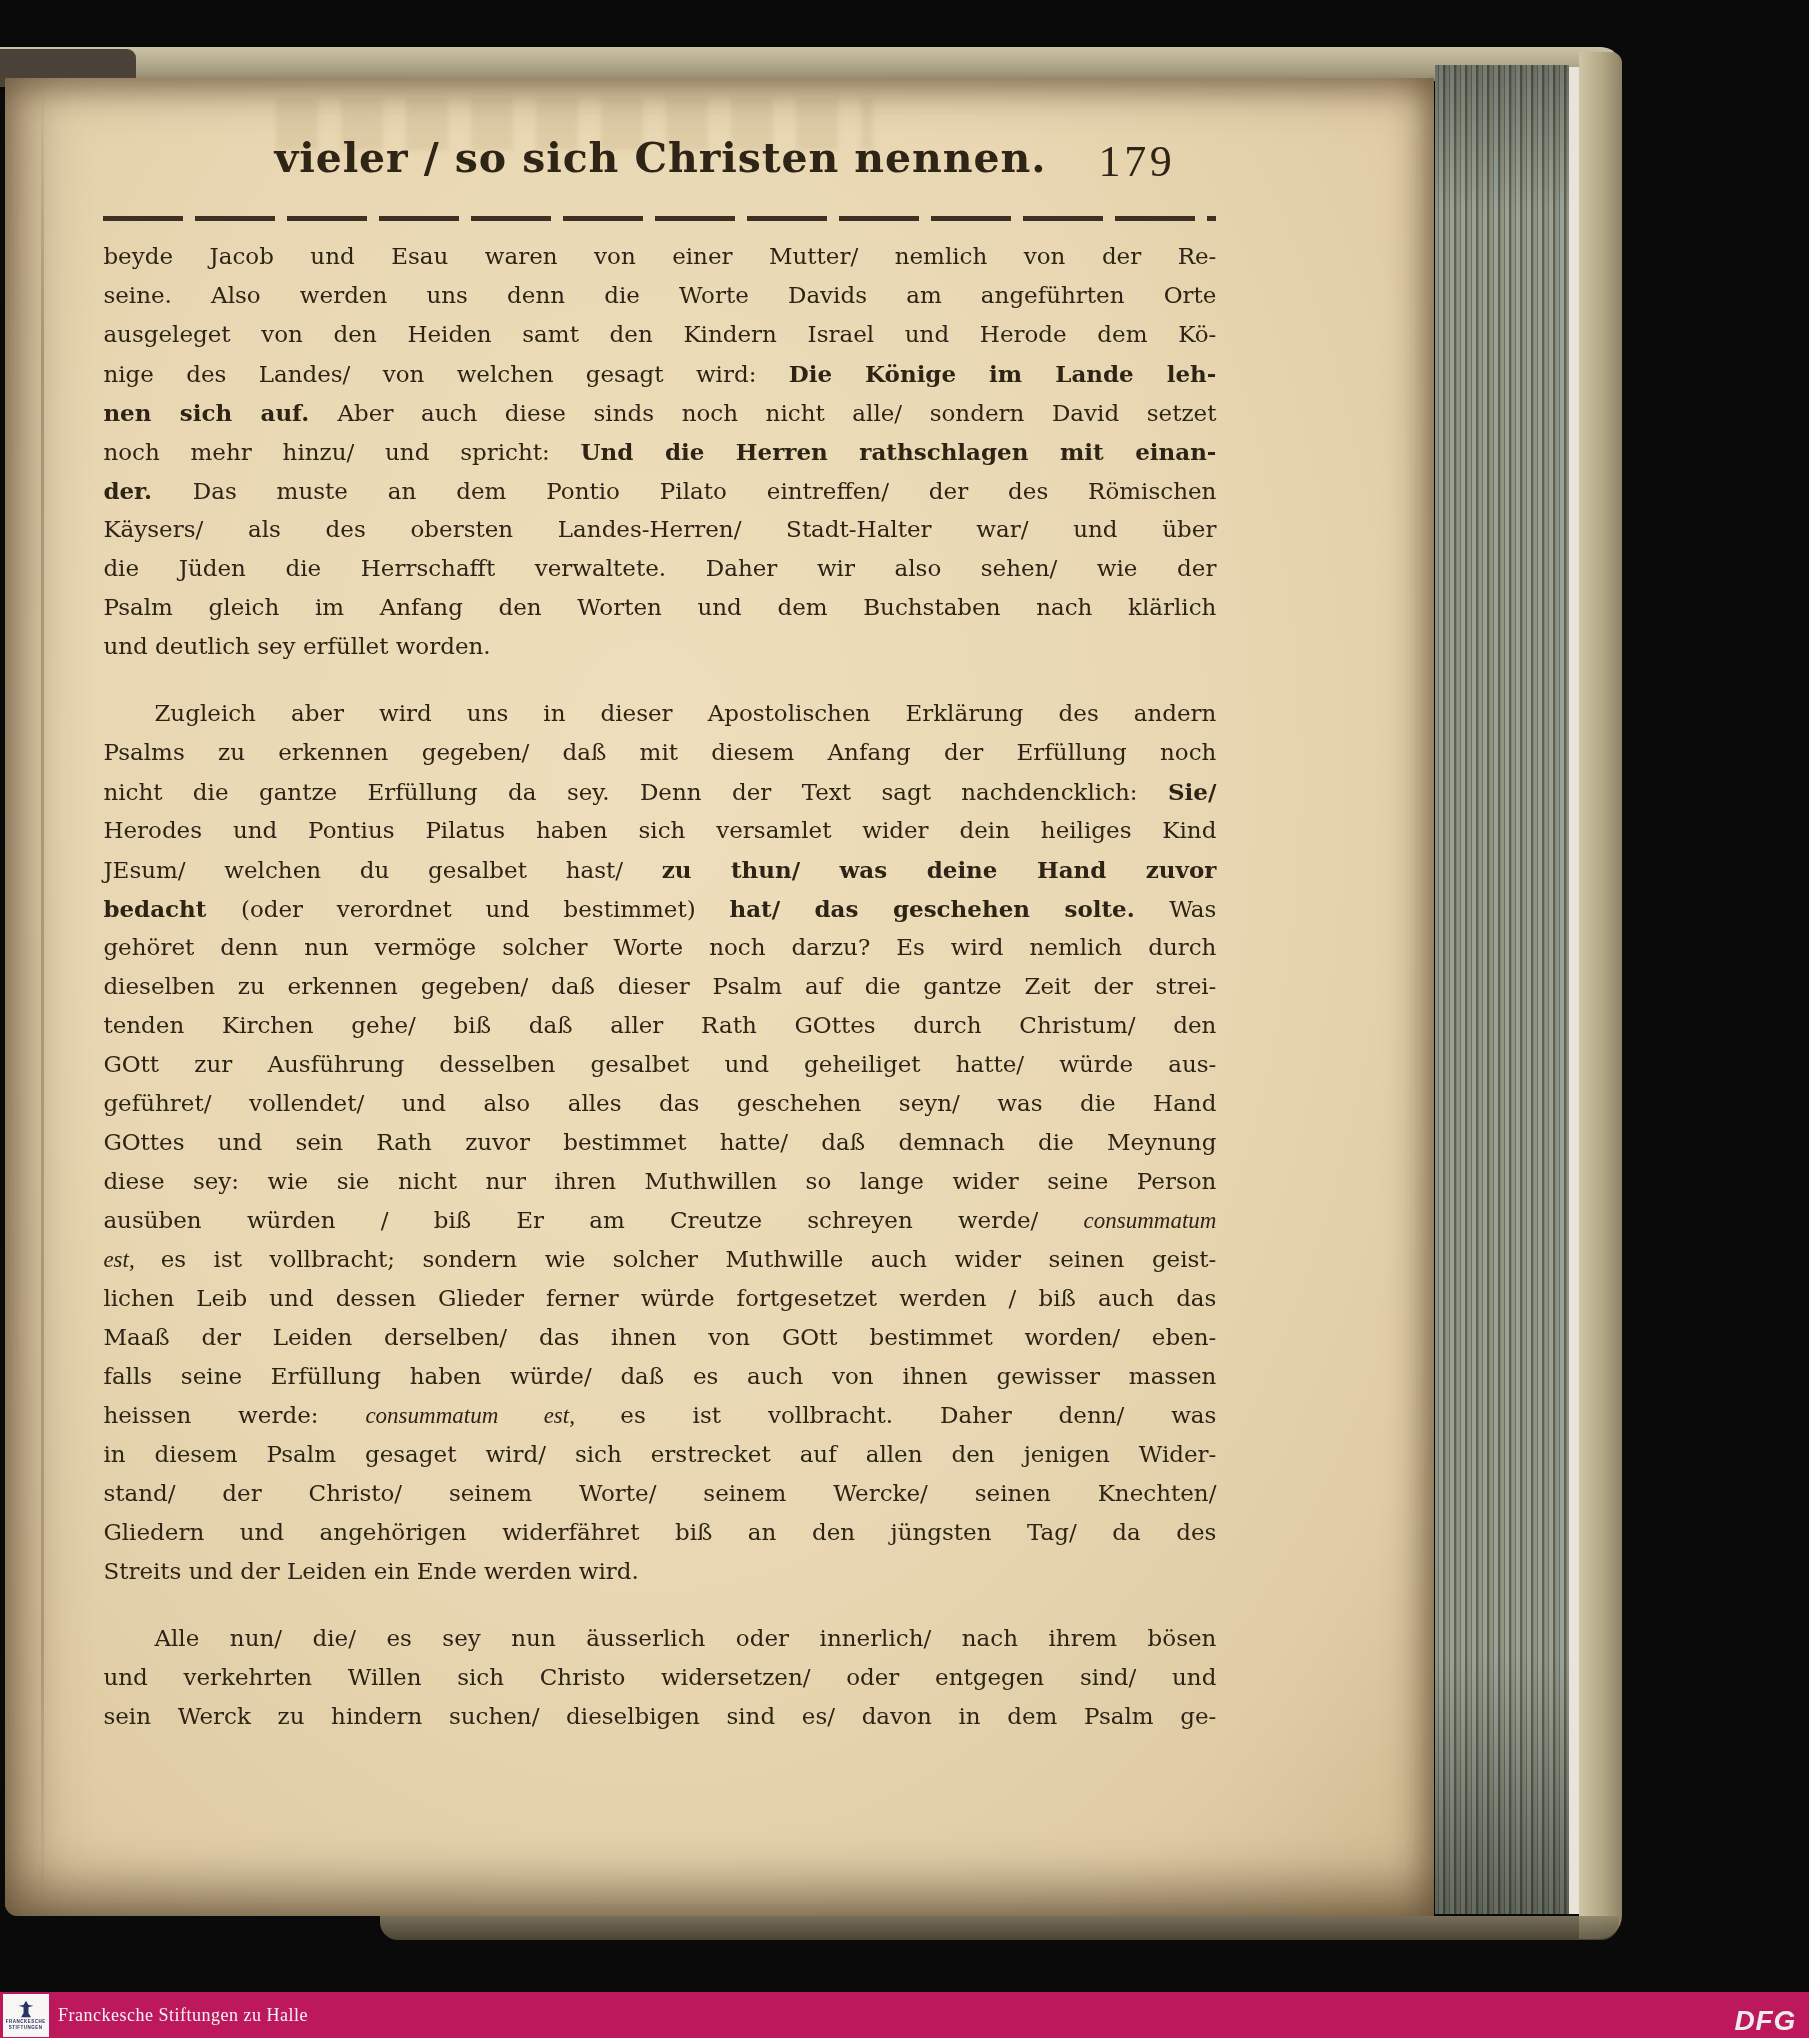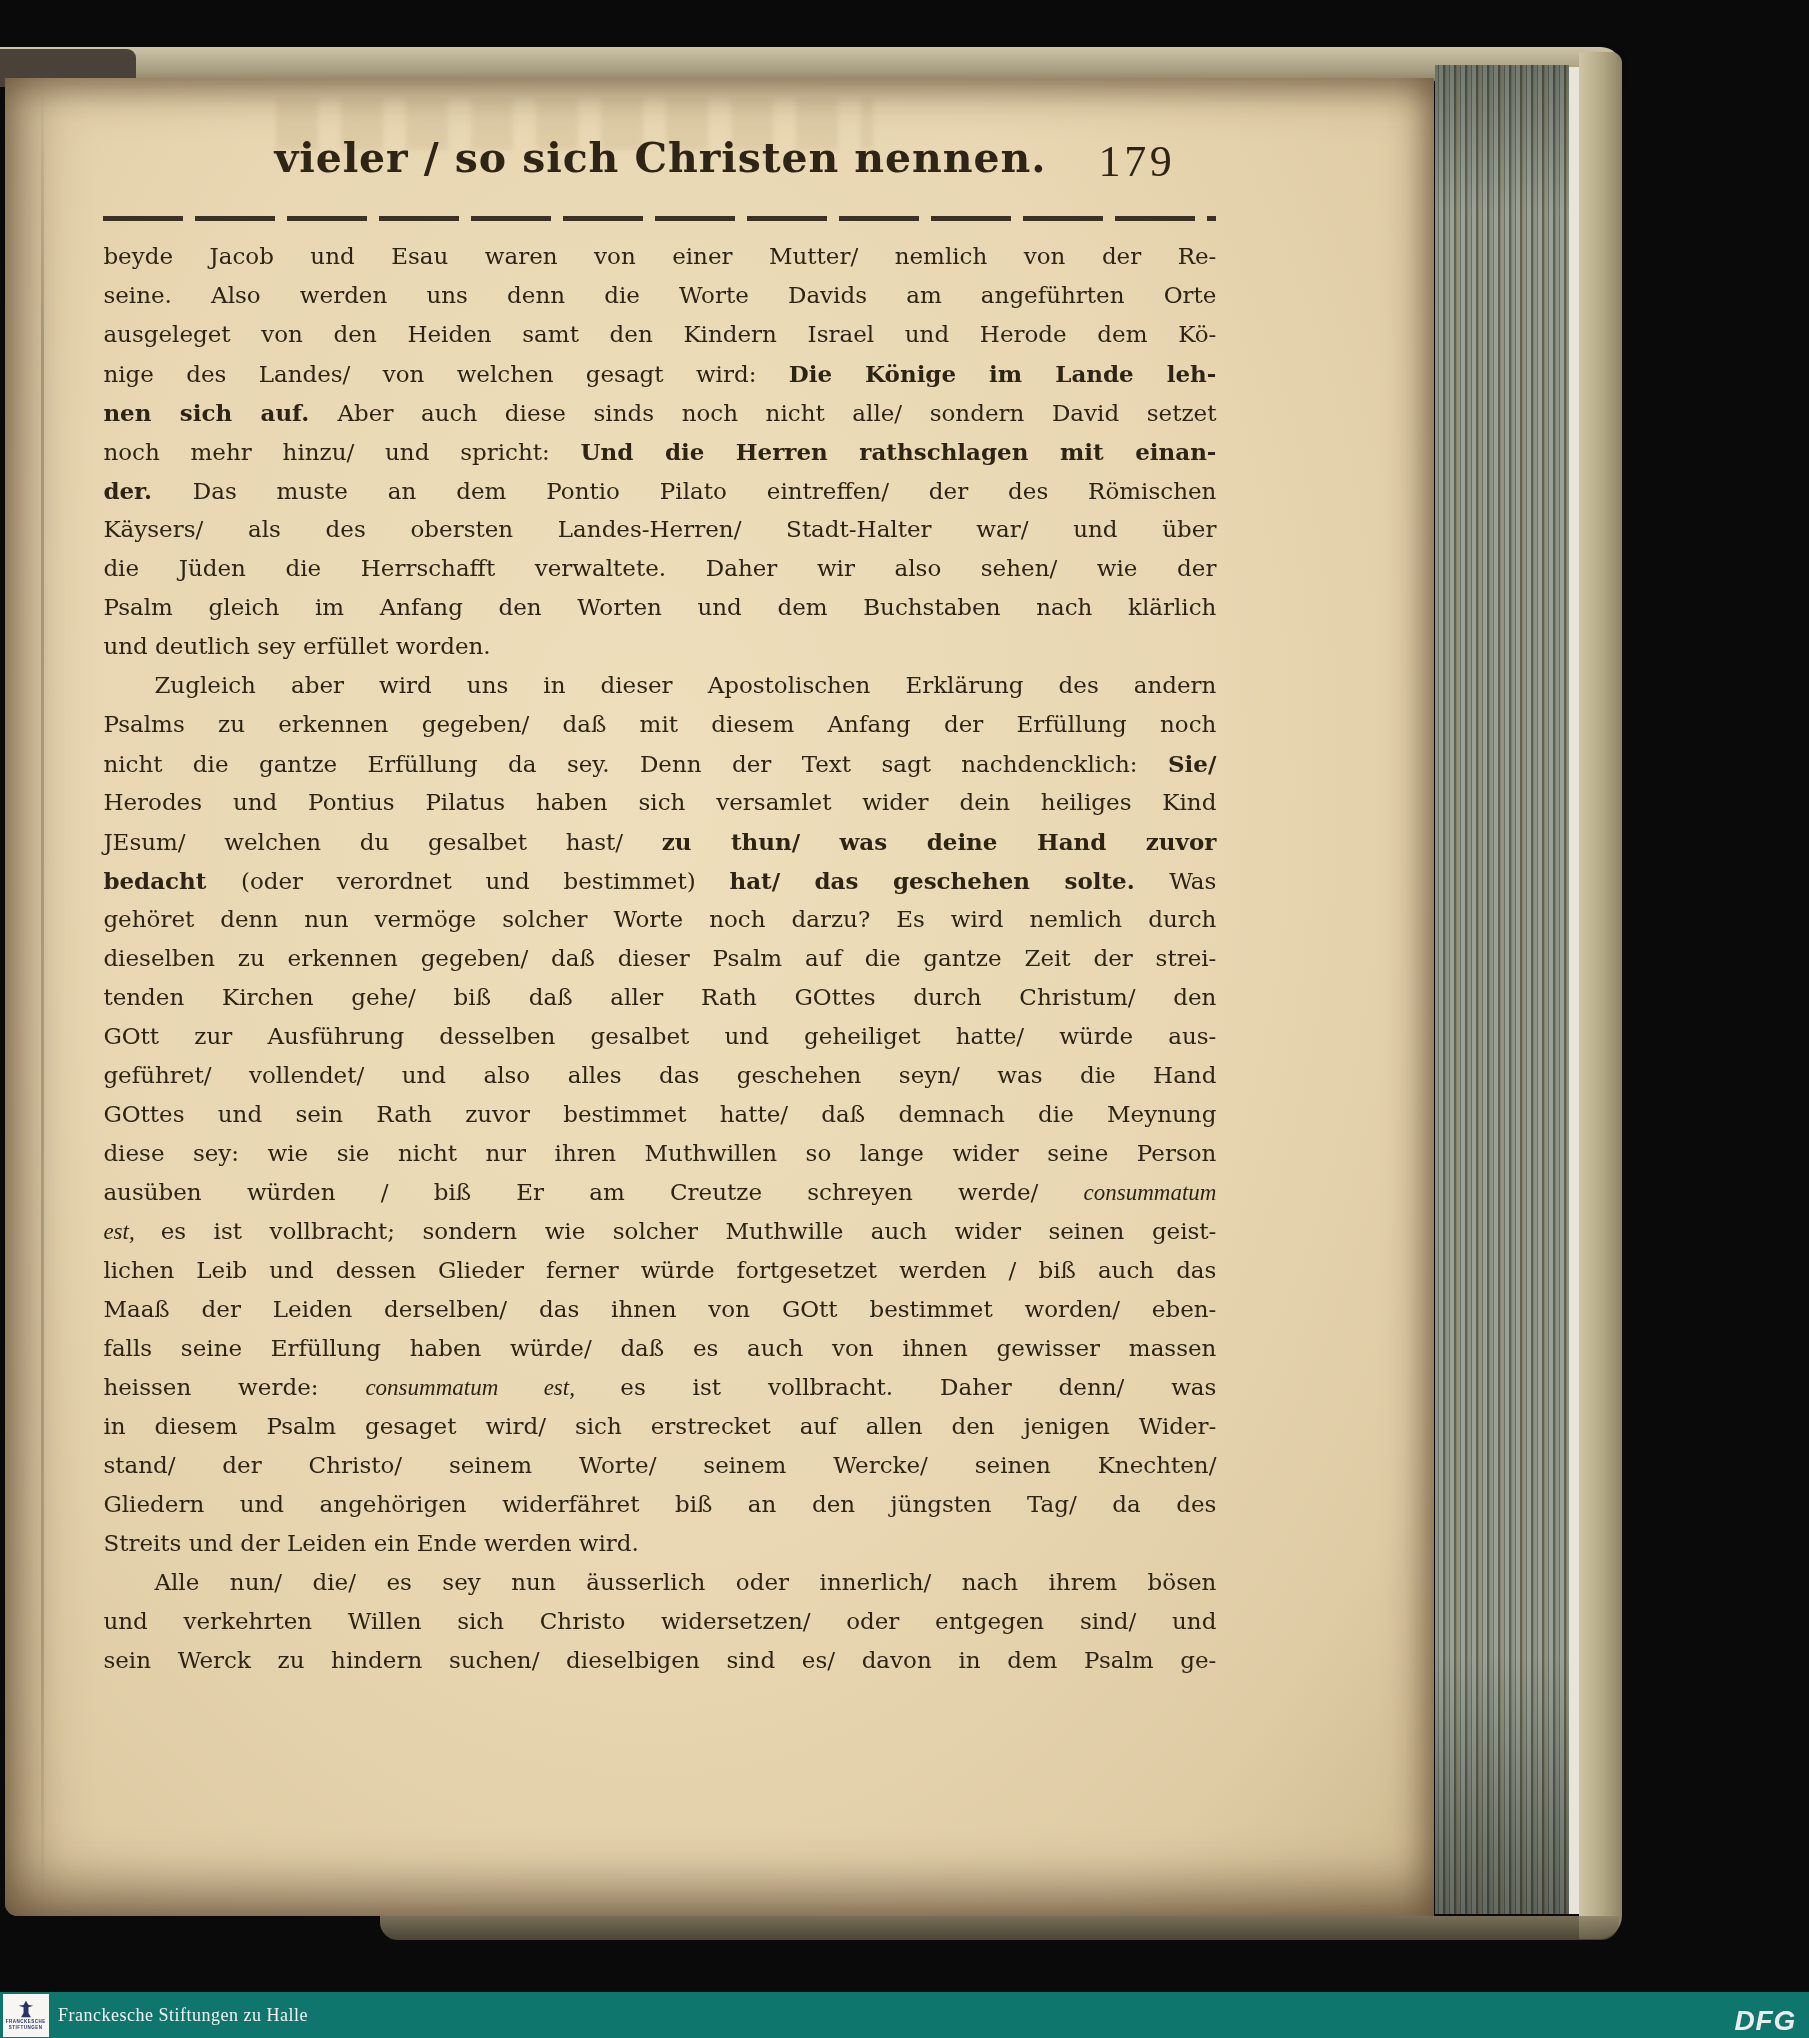--- a/index.html
+++ b/index.html
@@ -41,31 +41,31 @@
     font-size:41px;font-weight:bold;color:#2f2516;letter-spacing:0.9px;}
   .page-number{position:absolute;left:100px;top:58px;width:1110px;text-align:right;
     padding-right:40px;box-sizing:border-box;font-size:44px;color:#2f2516;
     font-family:"Liberation Serif",serif;letter-spacing:3.6px;}
   .head-rule{position:absolute;left:98px;top:138px;width:1113px;height:5.4px;
     background:repeating-linear-gradient(90deg,#3c3122 0 80px,rgba(0,0,0,0) 80px 92px);}
 
   .body-lines{position:absolute;left:98px;top:159px;width:1113px;color:#2e2415;
     font-size:23px;line-height:39px;}
   .line{text-align:justify;text-align-last:justify;height:39px;}
-  .line.indent{text-indent:51px;}
+  .line.indent{text-indent:51px;margin-top:28px;}
   .line.noj{text-align:justify;text-align-last:left;}
   .seg-b{font-weight:bold;}
   .seg-l{font-family:"Liberation Serif",serif;font-style:italic;}
 
   .sig-row{position:absolute;left:98px;top:1610px;width:1113px;height:42px;color:#2e2415;}
   .sig-mark{position:absolute;left:61%;font-size:30px;}
   .catchword{position:absolute;right:14.5px;font-size:28px;font-weight:bold;}
 
   
-  .footer{position:absolute;left:0;bottom:0;width:100%;height:47px;background:#0f766e;}
+  .footer{position:absolute;left:0;bottom:0;width:100%;height:47px;background:#be185d;}
   .logo-box{position:absolute;left:2.7px;top:1.8px;width:46px;height:43px;background:#f7f6f3;
     display:flex;flex-direction:column;align-items:center;justify-content:center;gap:0.9px;}
   .logo-caption{font-family:"Liberation Sans",sans-serif;font-size:4.5px;letter-spacing:0.5px;
     color:#273366;line-height:5.4px;text-align:center;font-weight:bold;}
   .inst{position:absolute;left:58px;top:0;height:47px;display:flex;align-items:center;
     color:#f3f3f3;font-family:"Liberation Serif",serif;font-size:18px;letter-spacing:0.5px;}
   .dfg{position:absolute;right:12.7px;top:0;height:57px;display:flex;align-items:center;
     color:#ececec;font-family:"Liberation Sans",sans-serif;font-size:28px;font-weight:bold;
     font-style:italic;letter-spacing:0.9px;}
 </style>

